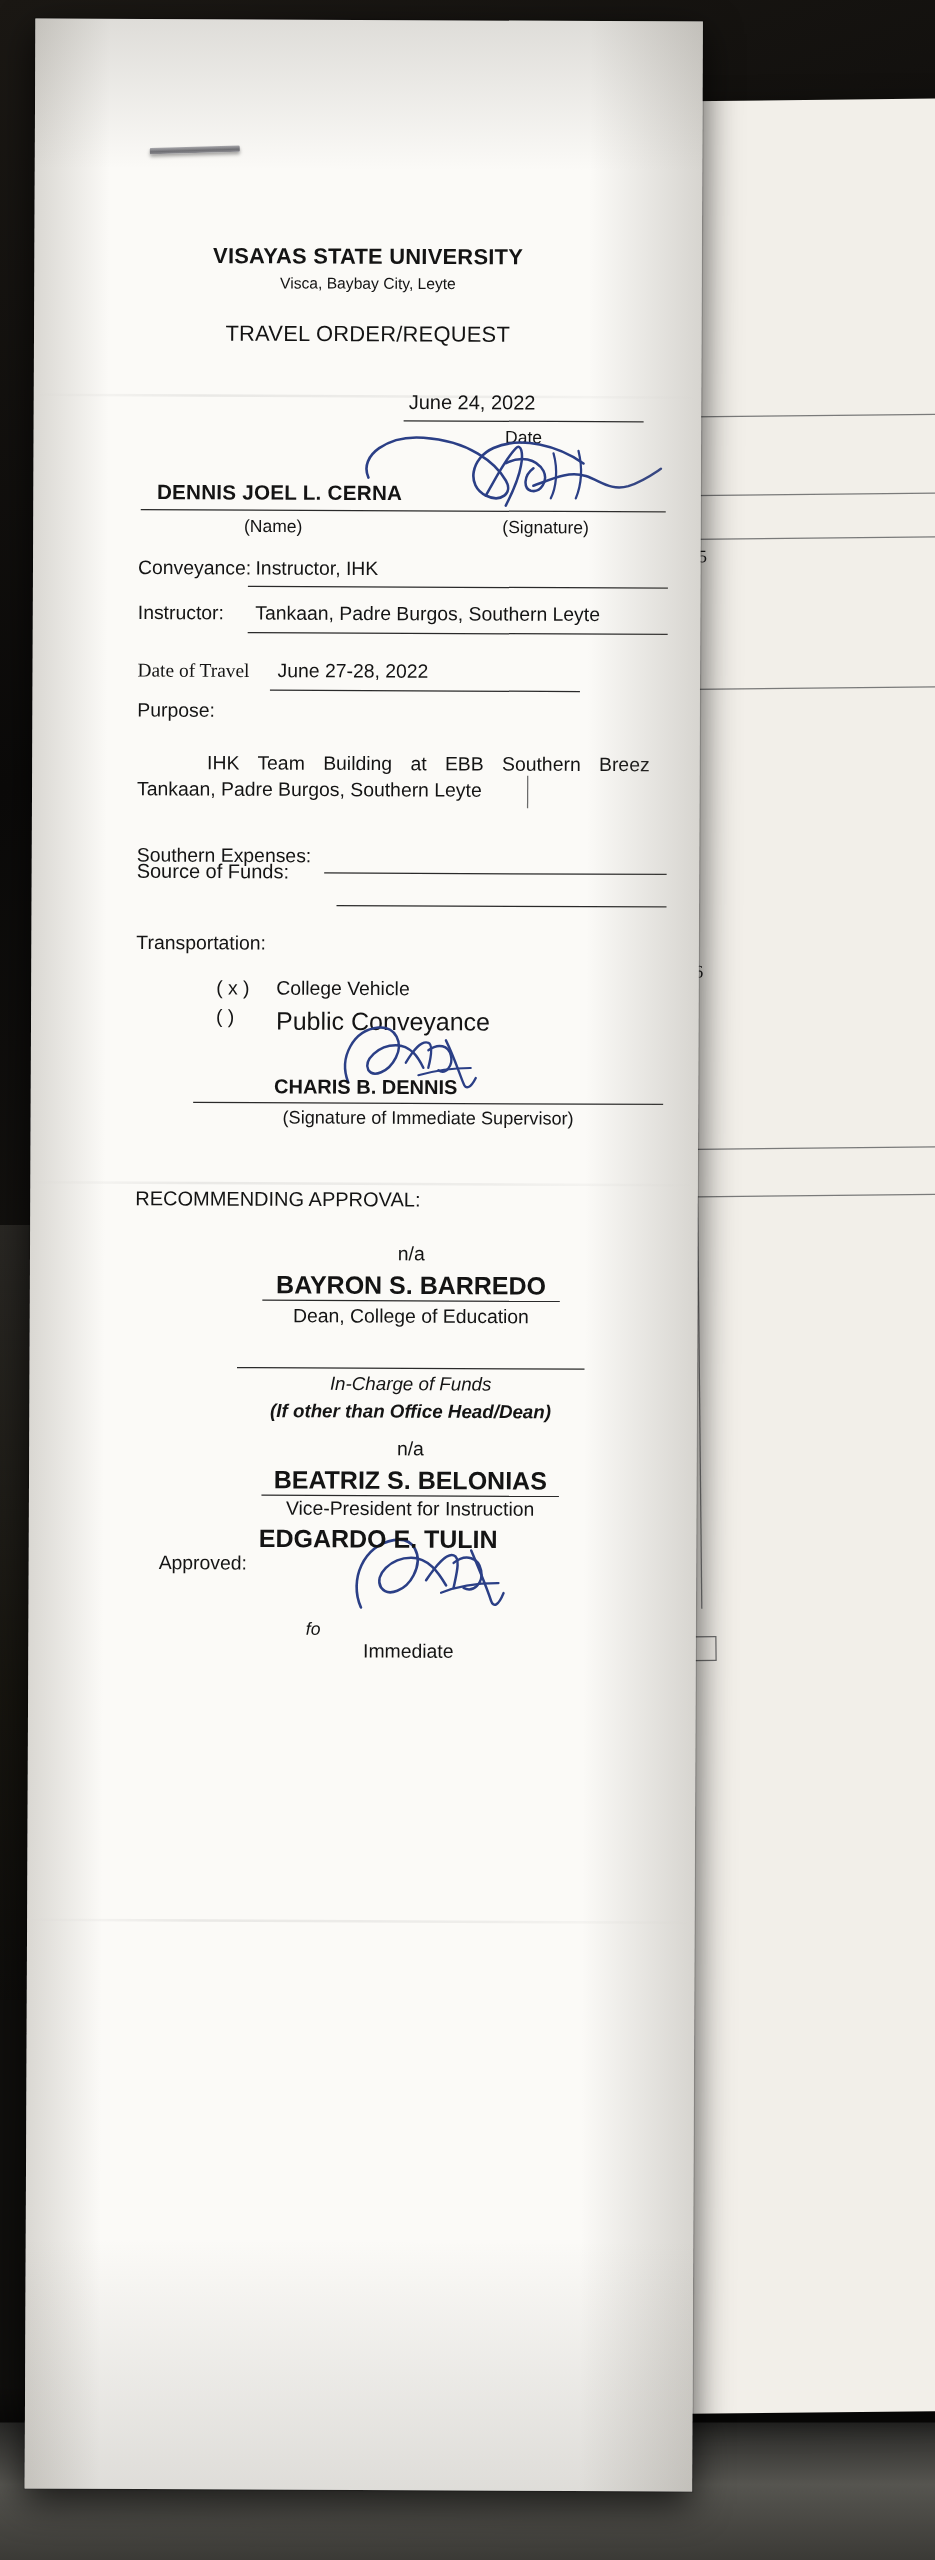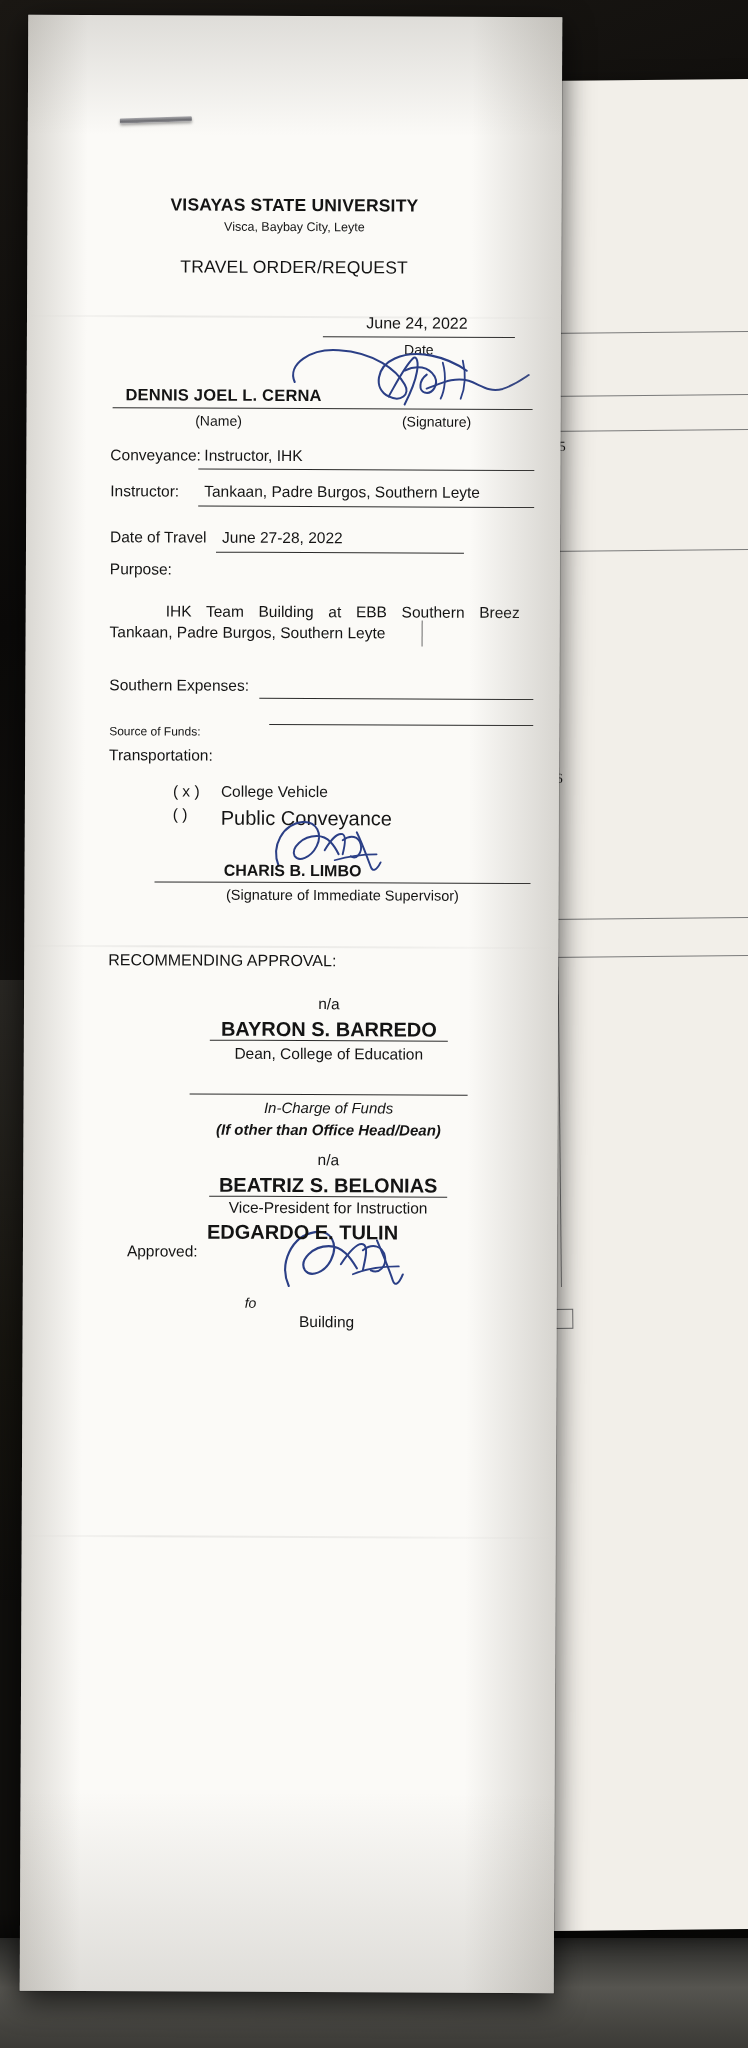--- a/index.html
+++ b/index.html
@@ -186,21 +186,21 @@
   <div id="doc">
 
     <div class="staple"></div>
 
     <div class="content">
 
       <div class="univ center">VISAYAS STATE UNIVERSITY</div>
       <div class="univ-sub center">Visca, Baybay City, Leyte</div>
       <div class="form-title center">TRAVEL ORDER/REQUEST</div>
 
-      <div class="fld" style="left:300px; top:296px; width:180px; text-align:center; font-size:16px;">June 24, 2022</div>
+      <div class="fld" style="left:300px; top:296px; width:180px; text-align:left; font-size:16px;">June 24, 2022</div>
       <div class="ruleline" style="left:296px; top:320px; width:192px;"></div>
       <div class="fld" style="left:296px; top:324px; width:192px; text-align:center; font-size:14px;">Date</div>
 
       <div class="fld bold" style="left:92px; top:368px; width:210px; text-align:center; font-size:16.5px; letter-spacing:.2px;">DENNIS JOEL L. CERNA</div>
       <div class="ruleline" style="left:86px; top:392px; width:420px;"></div>
       <div class="fld" style="left:92px; top:396px; width:200px; text-align:center; font-size:14px;">(Name)</div>
       <div class="fld" style="left:320px; top:396px; width:180px; text-align:center; font-size:14px;">(Signature)</div>
 
       <svg class="sig" style="left:250px; top:320px; width:260px; height:80px;" viewBox="0 0 260 80">
         <path d="M18,46 C10,28 34,12 62,14 C98,16 120,34 128,48 C134,58 124,66 112,60 C96,52 100,30 118,22 C140,12 170,20 190,34" stroke-width="2.1"></path>
@@ -212,53 +212,53 @@
       </svg>
 
       <div class="fld" style="left:84px; top:430px; font-size:15.5px;">Conveyance:</div>
       <div class="fld" style="left:178px; top:430px; width:300px; font-size:15.5px;">Instructor, IHK</div>
       <div class="ruleline" style="left:172px; top:453px; width:336px;"></div>
 
       <div class="fld" style="left:84px; top:466px; font-size:15.5px;">Instructor:</div>
       <div class="fld" style="left:178px; top:466px; width:330px; font-size:15.5px;">Tankaan, Padre Burgos, Southern Leyte</div>
       <div class="ruleline" style="left:172px; top:490px; width:336px;"></div>
 
-      <div class="fld" style="left:84px; top:512px; font-size:15.5px;">Date of Travel</div>
+      <div class="fld" style="left:84px; top:512px; font-size:15.5px;font-family:Liberation Serif, serif;">Date of Travel</div>
       <div class="fld" style="left:196px; top:512px; width:250px; font-size:15.5px;">June 27-28, 2022</div>
       <div class="ruleline" style="left:190px; top:536px; width:248px;"></div>
 
       <div class="fld" style="left:84px; top:544px; font-size:15.5px;">Purpose:</div>
       <div class="justify-par" style="left:84px; top:586px; width:410px; text-indent:56px;">IHK Team Building at EBB Southern Breez Tankaan, Padre Burgos, Southern Leyte</div>
       <div class="ruleline" style="left:396px; top:604px; width:1px; height:26px; background:#6b6b6b;"></div>
 
       <div class="fld" style="left:84px; top:660px; font-size:15.5px;">Southern Expenses:</div>
       <div class="fld" style="left:240px; top:660px; width:260px; font-size:15.5px;"></div>
       <div class="ruleline" style="left:234px; top:682px; width:274px;"></div>
 
-      <div class="fld" style="left:84px; top:708px; font-size:12px;">Source of Funds:</div>
+      <div class="fld" style="left:84px; top:672px; font-size:16px;">Source of Funds:</div>
       <div class="fld" style="left:250px; top:686px; width:250px; font-size:15.5px;"></div>
       <div class="ruleline" style="left:244px; top:708px; width:264px;"></div>
 
       <div class="fld" style="left:84px; top:730px; font-size:15.5px;">Transportation:</div>
 
       <div class="fld" style="left:148px; top:766px; font-size:15.5px;">( x )</div>
       <div class="fld" style="left:196px; top:766px; font-size:15.5px;">College Vehicle</div>
 
       <div class="fld" style="left:148px; top:789px; font-size:15.5px;">(   )</div>
       <div class="fld" style="left:196px; top:789px; font-size:20px;">Public Conveyance</div>
 
       <svg class="sig" style="left:240px; top:794px; width:130px; height:70px;" viewBox="0 0 130 70">
         <path d="M14,56 C6,36 18,14 38,12 C52,11 58,24 52,36 C46,48 34,52 30,46 C26,38 38,26 52,26 C64,26 70,36 74,44" stroke-width="2"></path>
         <path d="M60,40 C66,30 72,22 78,24 C82,26 80,36 78,44" stroke-width="1.9"></path>
         <path d="M78,30 C86,24 94,26 96,34 C98,42 92,50 86,46" stroke-width="1.9"></path>
         <path d="M92,22 C98,34 102,46 106,56 C108,62 112,60 116,52" stroke-width="1.9"></path>
         <path d="M70,50 C84,46 98,44 112,44" stroke-width="1.6"></path>
       </svg>
 
-      <div class="fld bold" style="left:170px; top:844px; width:196px; text-align:center; font-size:16px;">CHARIS B. LIMBO</div>
+      <div class="fld bold" style="left:170px; top:844px; width:196px; text-align:center; font-size:16px;">CHARIS B. DENNIS</div>
       <div class="ruleline" style="left:130px; top:866px; width:376px;"></div>
       <div class="fld" style="left:130px; top:870px; width:376px; text-align:center; font-size:14.5px;">(Signature of Immediate Supervisor)</div>
 
       <div class="fld" style="left:84px; top:934px; font-size:16px;">RECOMMENDING APPROVAL:</div>
 
       <div class="fld" style="left:190px; top:978px; width:230px; text-align:center; font-size:15.5px;">n/a</div>
       <div class="fld bold" style="left:190px; top:1000px; width:230px; text-align:center; font-size:20px;">BAYRON S. BARREDO</div>
       <div class="ruleline" style="left:186px; top:1024px; width:238px;"></div>
       <div class="fld" style="left:150px; top:1028px; width:310px; text-align:center; font-size:15.5px;">Dean, College of Education</div>
 
@@ -276,21 +276,21 @@
       <svg class="sig" style="left:248px; top:1204px; width:150px; height:80px;" viewBox="0 0 150 80">
         <path d="M18,66 C8,44 20,16 44,12 C60,9 68,24 60,40 C54,52 40,58 34,50 C28,40 42,26 58,26 C72,26 80,38 86,48" stroke-width="2.1"></path>
         <path d="M70,44 C78,32 86,22 92,24 C98,26 94,40 92,50" stroke-width="2"></path>
         <path d="M92,30 C102,22 112,26 114,36 C116,46 108,54 100,50" stroke-width="2"></path>
         <path d="M106,20 C112,34 118,48 122,60 C124,66 128,64 132,54" stroke-width="2"></path>
         <path d="M82,54 C96,48 112,46 128,46" stroke-width="1.7"></path>
       </svg>
 
       <div class="fld ital" style="left:222px; top:1278px; font-size:14px;">fo</div>
       <div class="fld bold" style="left:184px; top:1203px; width:240px; font-size:20px;">EDGARDO E. TULIN</div>
-      <div class="fld" style="left:184px; top:1296px; width:240px; text-align:center; font-size:15.5px;">Building</div>
+      <div class="fld" style="left:184px; top:1296px; width:240px; text-align:center; font-size:15.5px;">Immediate</div>
 
     </div>
 
     <div class="crease" style="top:300px;"></div>
     <div class="crease" style="top:930px;"></div>
     <div class="crease" style="top:1520px;"></div>
     <div class="shade-left"></div>
     <div class="shade-right"></div>
     <div class="shade-top"></div>
     <div class="shade-bottom"></div>

